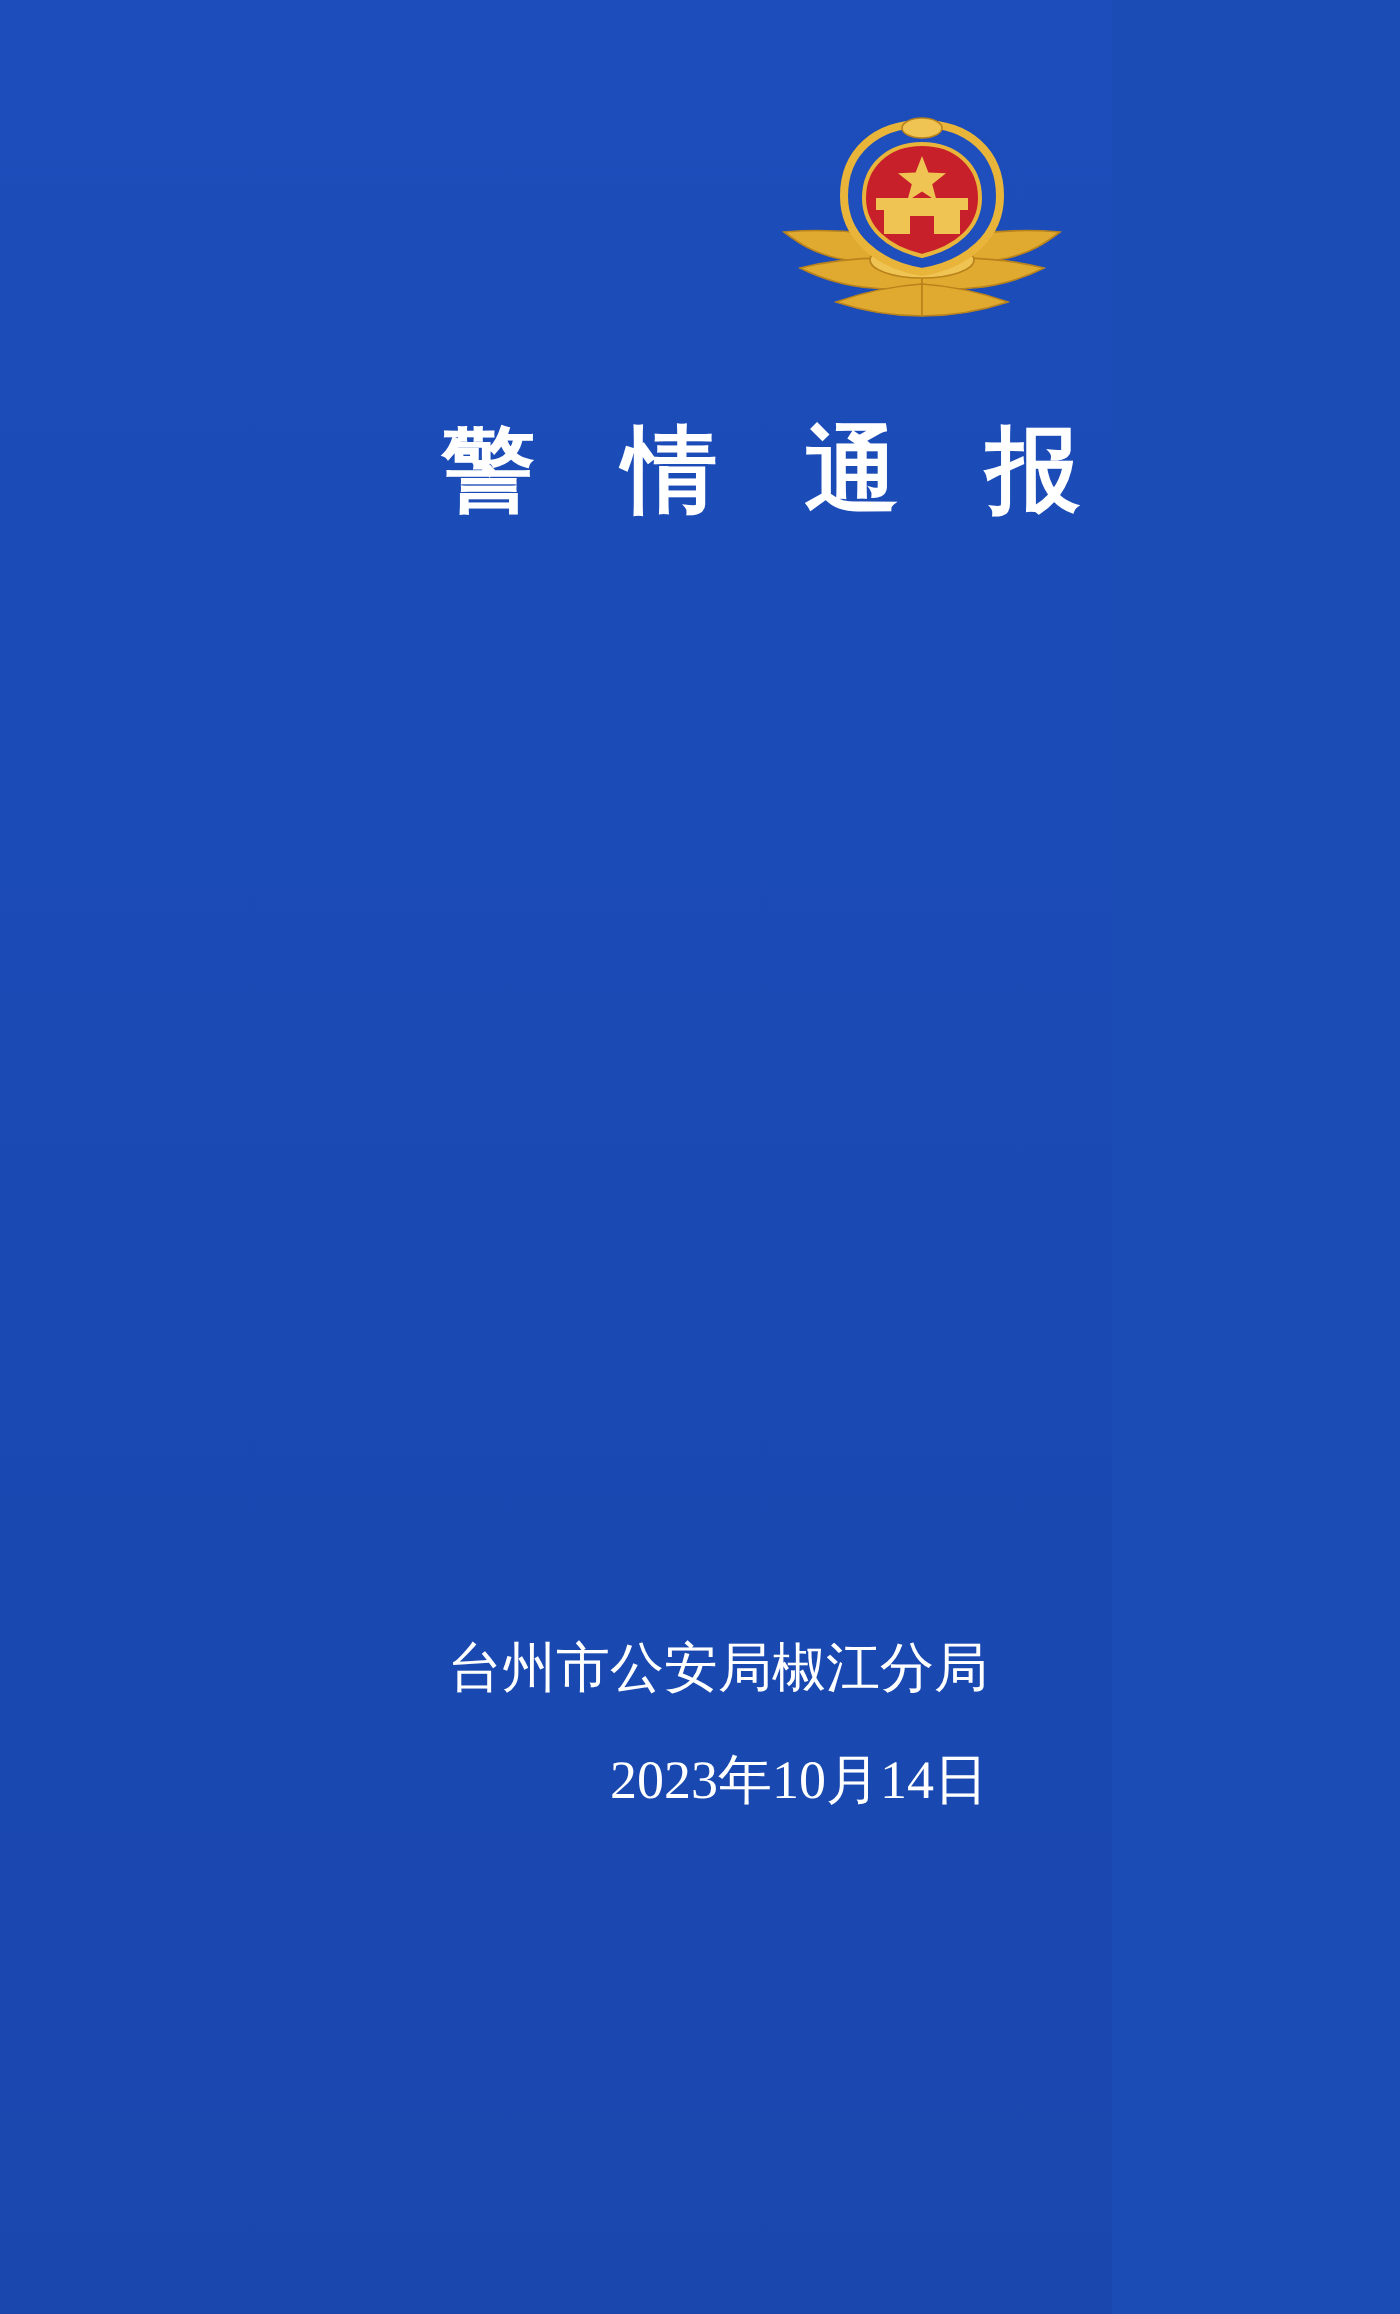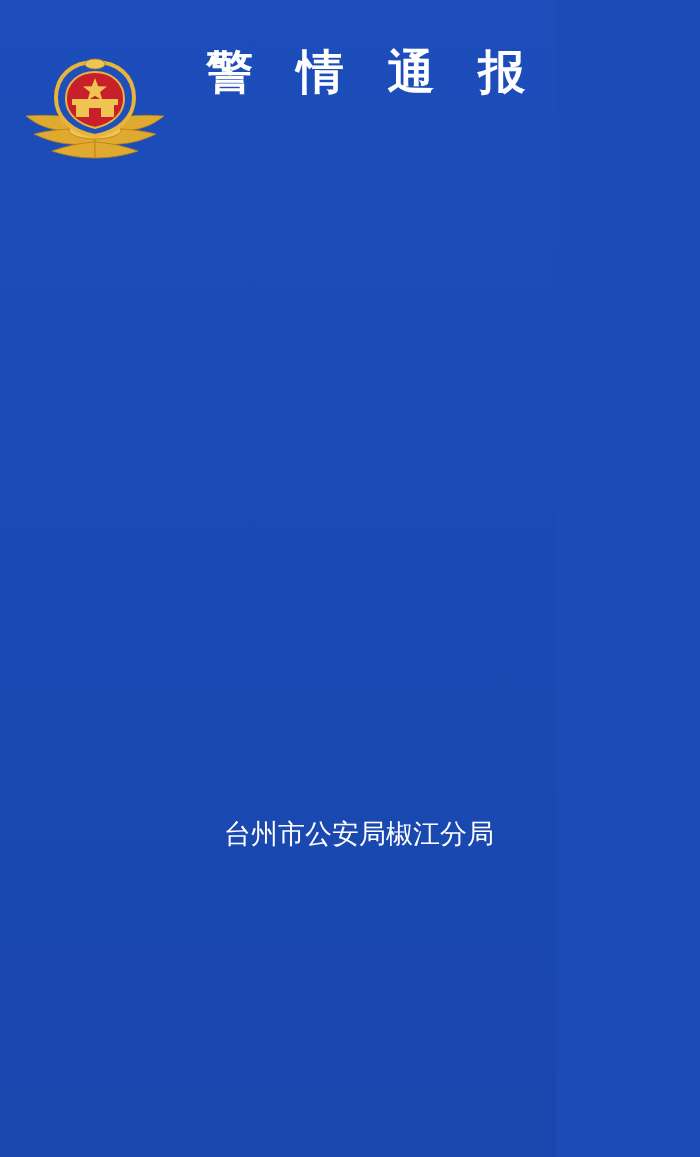--- a/index.html
+++ b/index.html
@@ -14,22 +14,22 @@
     color: #ffffff;
     overflow: hidden;
   }
   .page {
     position: relative;
     width: 556px;
     height: 1157px;
     background: linear-gradient(180deg, #1c4dba 0%, #1a49b3 55%, #1947ae 100%);
     box-sizing: border-box;
     display: flex;
-    flex-direction: row;
-    align-items: flex-start;
+    flex-direction: column;
+    align-items: flex-end;
   }
 
   
   .emblem-wrap {
     margin-top: 44px;
     width: 190px;
     height: 120px;
     position: relative;
   }
   .emblem-wrap svg {
@@ -110,15 +110,16 @@
 
       <ellipse cx="95" cy="20" rx="10" ry="5" fill="#efc453" stroke="#b8821c" stroke-width="0.8"></ellipse>
     </svg>
   </div>
 
   <div class="title">警 情 通 报</div>
 
 
   <div class="signature">
     <span class="org">台州市公安局椒江分局</span>
+    <span class="date">2023年10月14日</span>
   </div>
 
 </div>
 
 </body></html>

